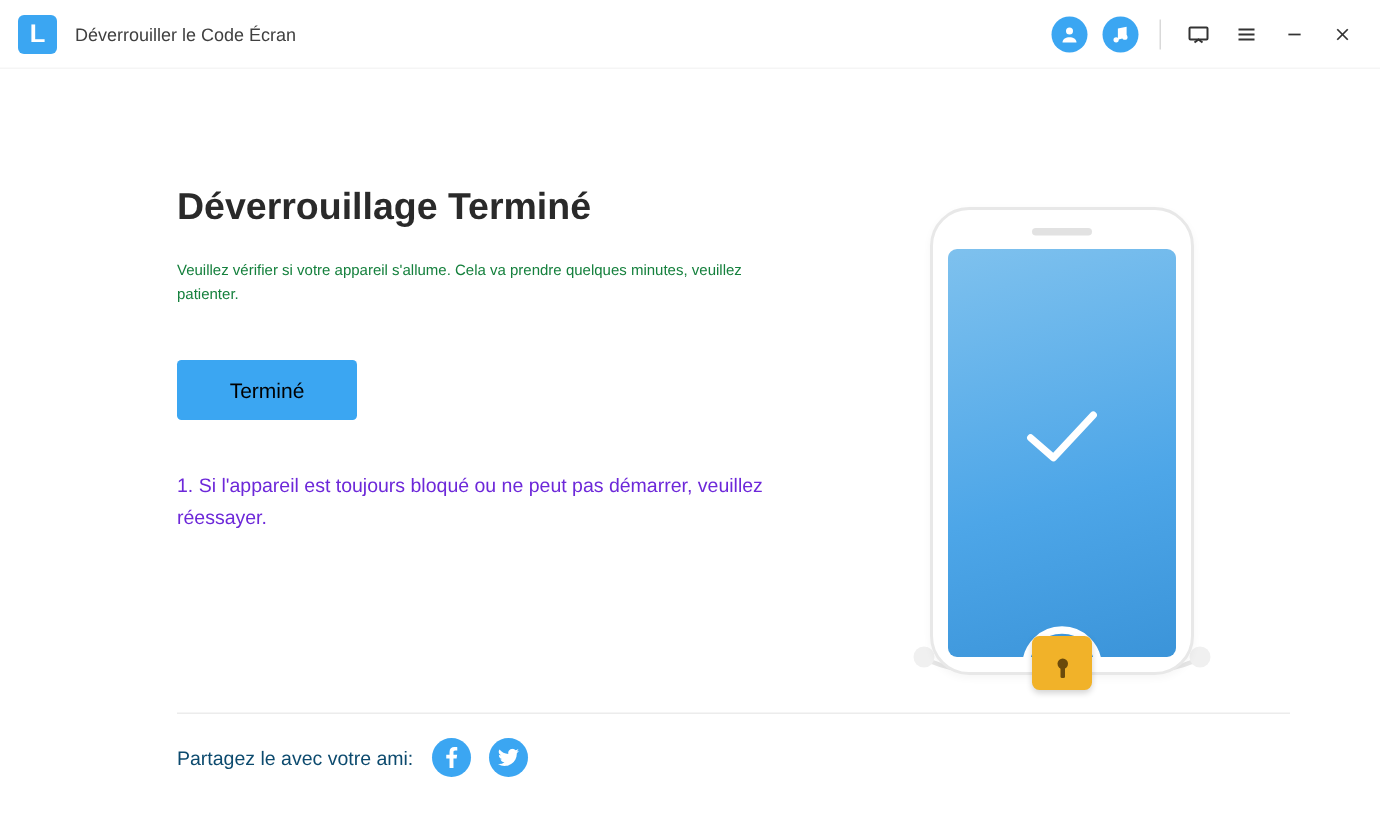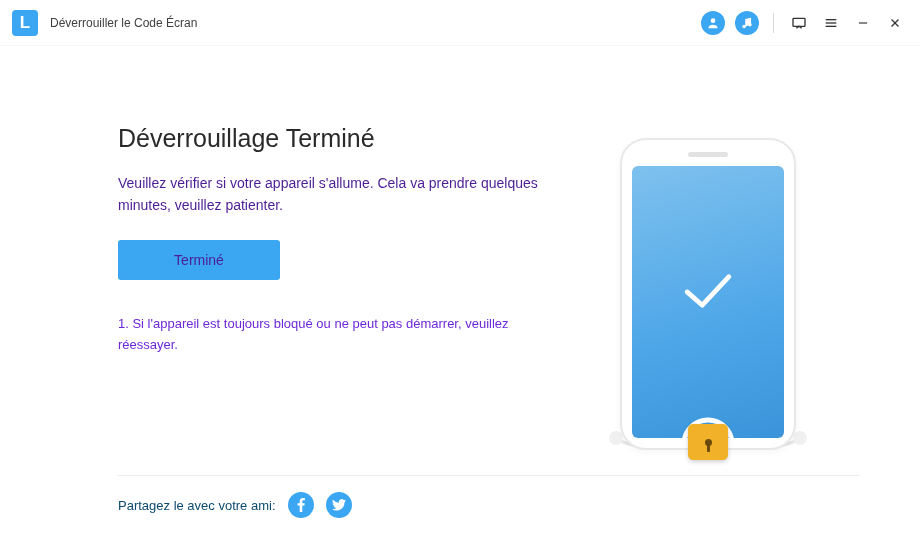--- a/index.html
+++ b/index.html
@@ -70,36 +70,36 @@
     padding: 78px 60px 0 118px;
     gap: 20px;
   }
   .left-col {
     flex: 1;
     max-width: 440px;
   }
   .heading {
     font-size: 25px;
     color: #2a2a2a;
-    font-weight: 400;
+    font-weight: 700;
     margin-bottom: 20px;
   }
   .subtext {
-    font-size: 14px;
-    color: #4c1d95;
+    font-size: 10px;
+    color: #15803d;
     line-height: 1.55;
-    margin-bottom: 24px;
+    margin-bottom: 36px;
     max-width: 420px;
   }
   .done-btn {
     background: #3ba6f2;
-    color: #4c1d95;
+    color: #000000;
     border: none;
     border-radius: 3px;
-    width: 162px;
+    width: 120px;
     height: 40px;
     font-size: 14px;
     cursor: pointer;
     margin-bottom: 34px;
   }
   .note-title {
     font-size: 14px;
     color: #333;
     font-weight: 600;
     margin-bottom: 10px;

